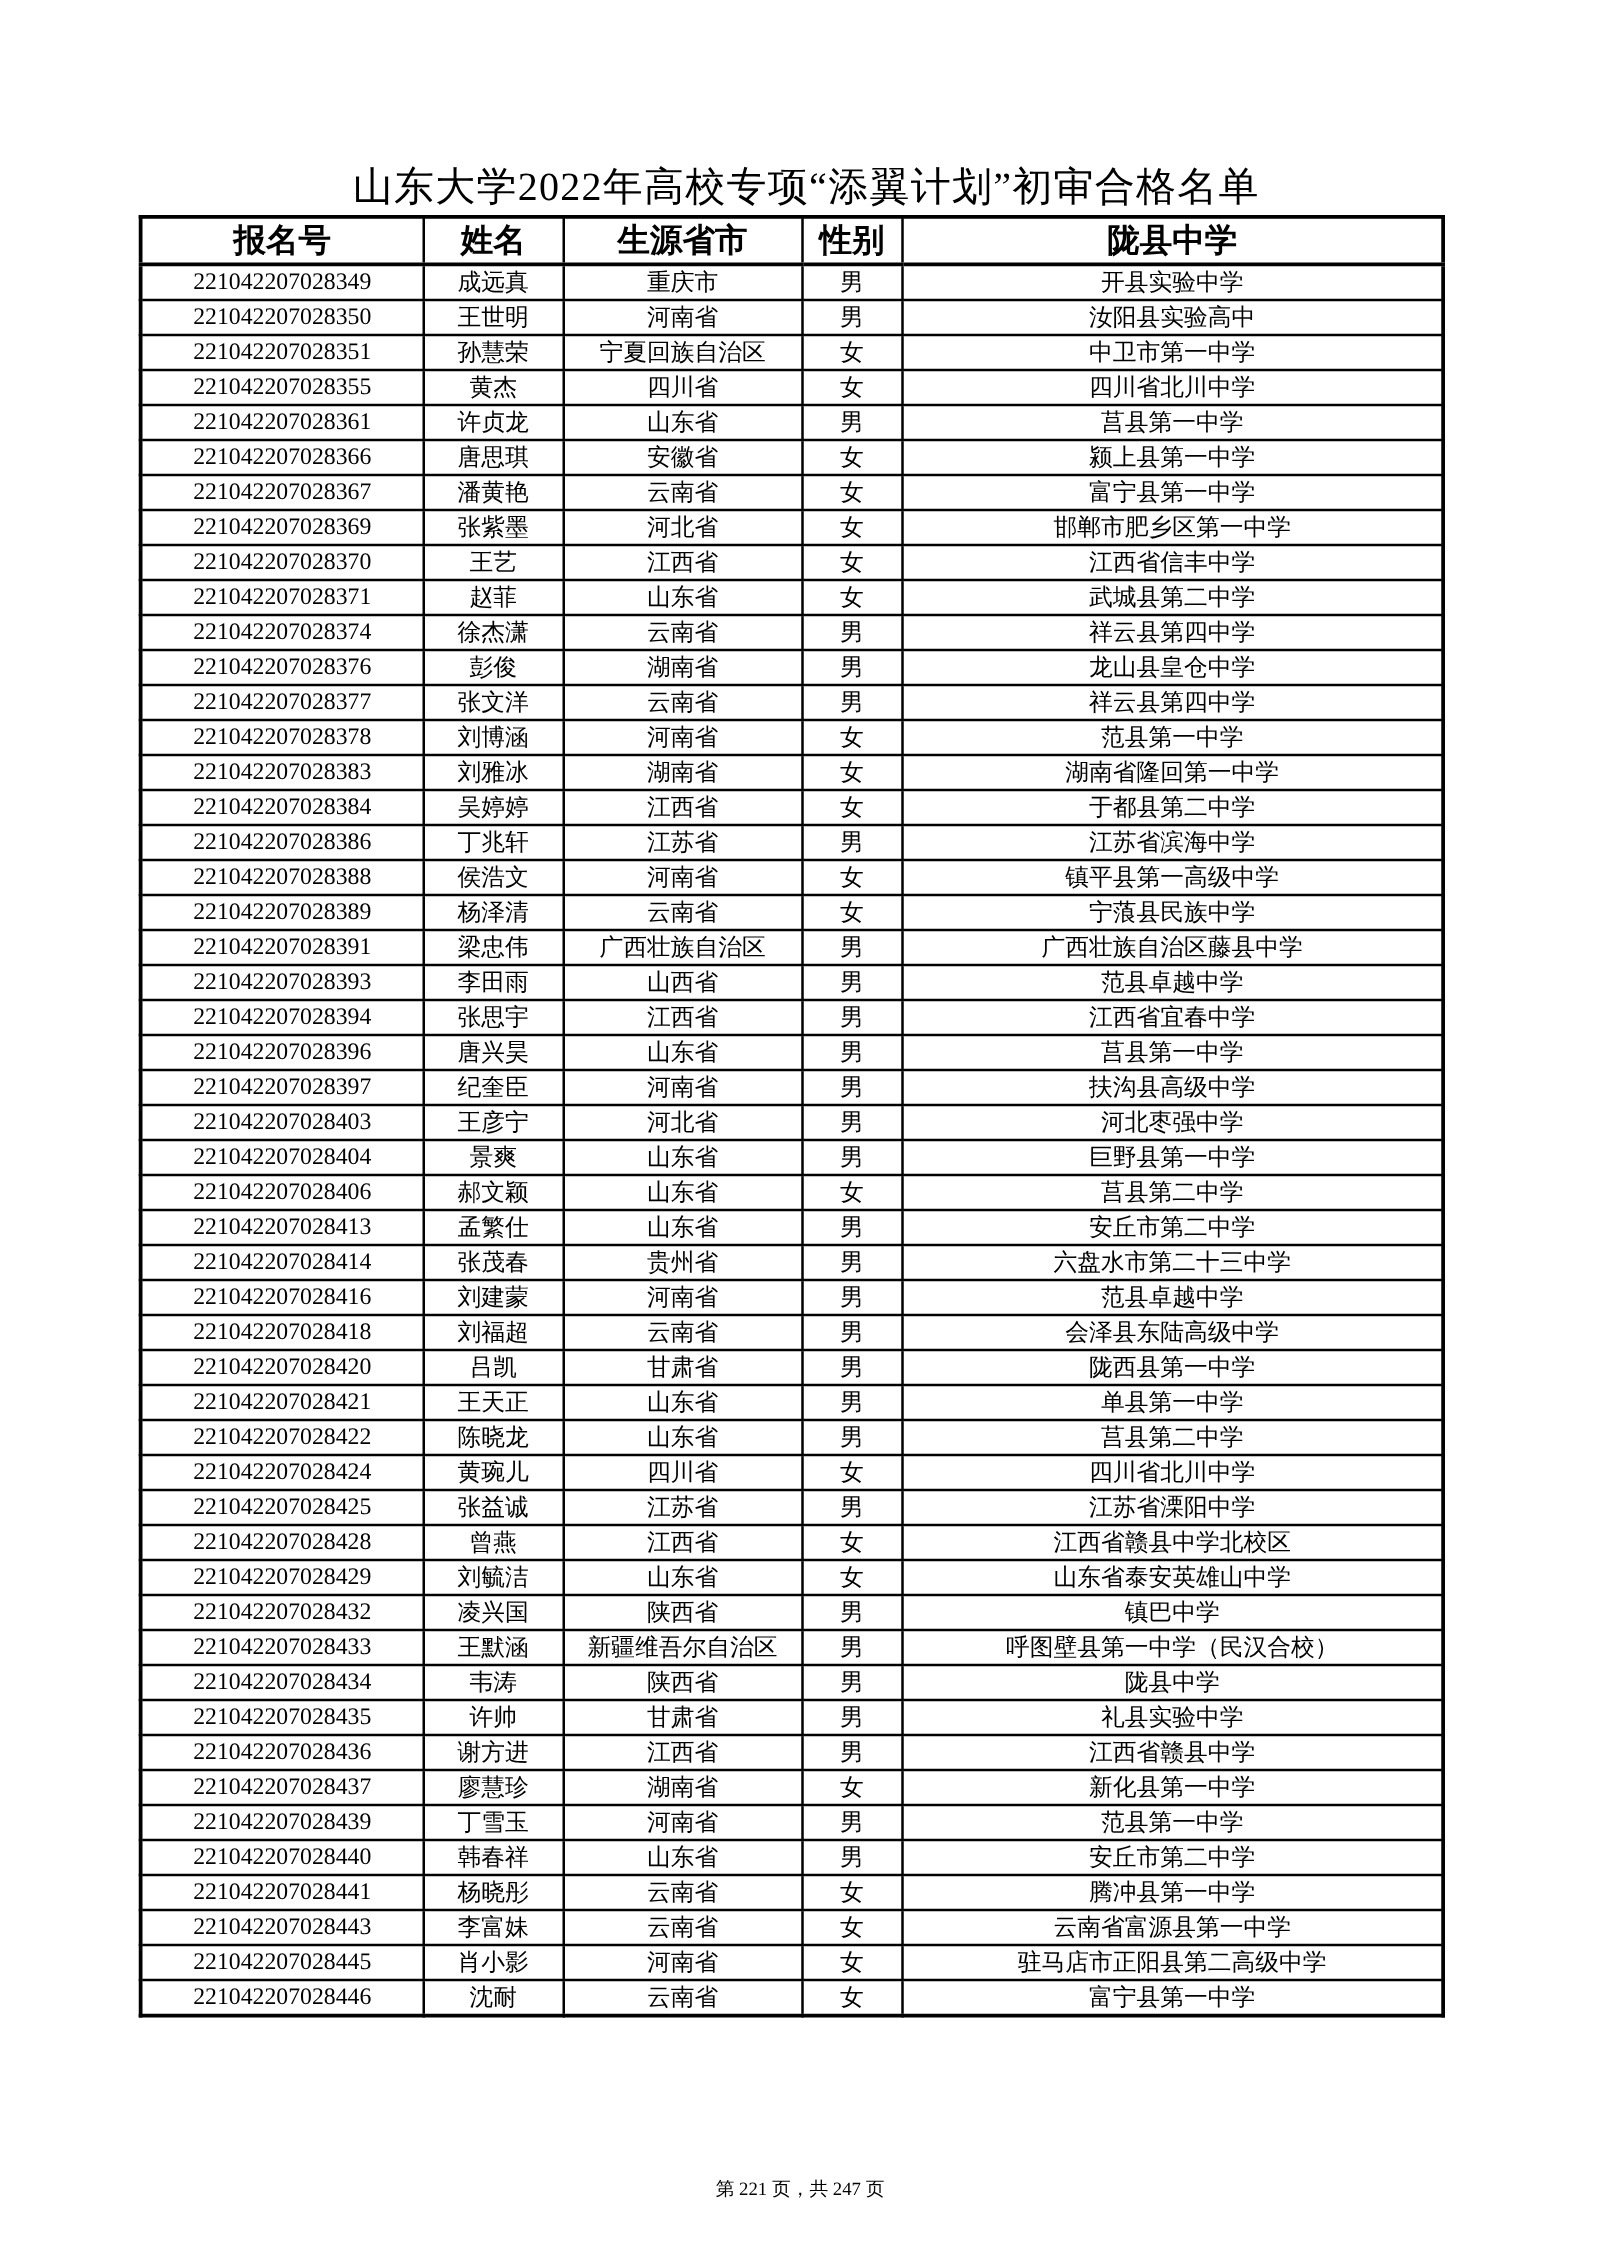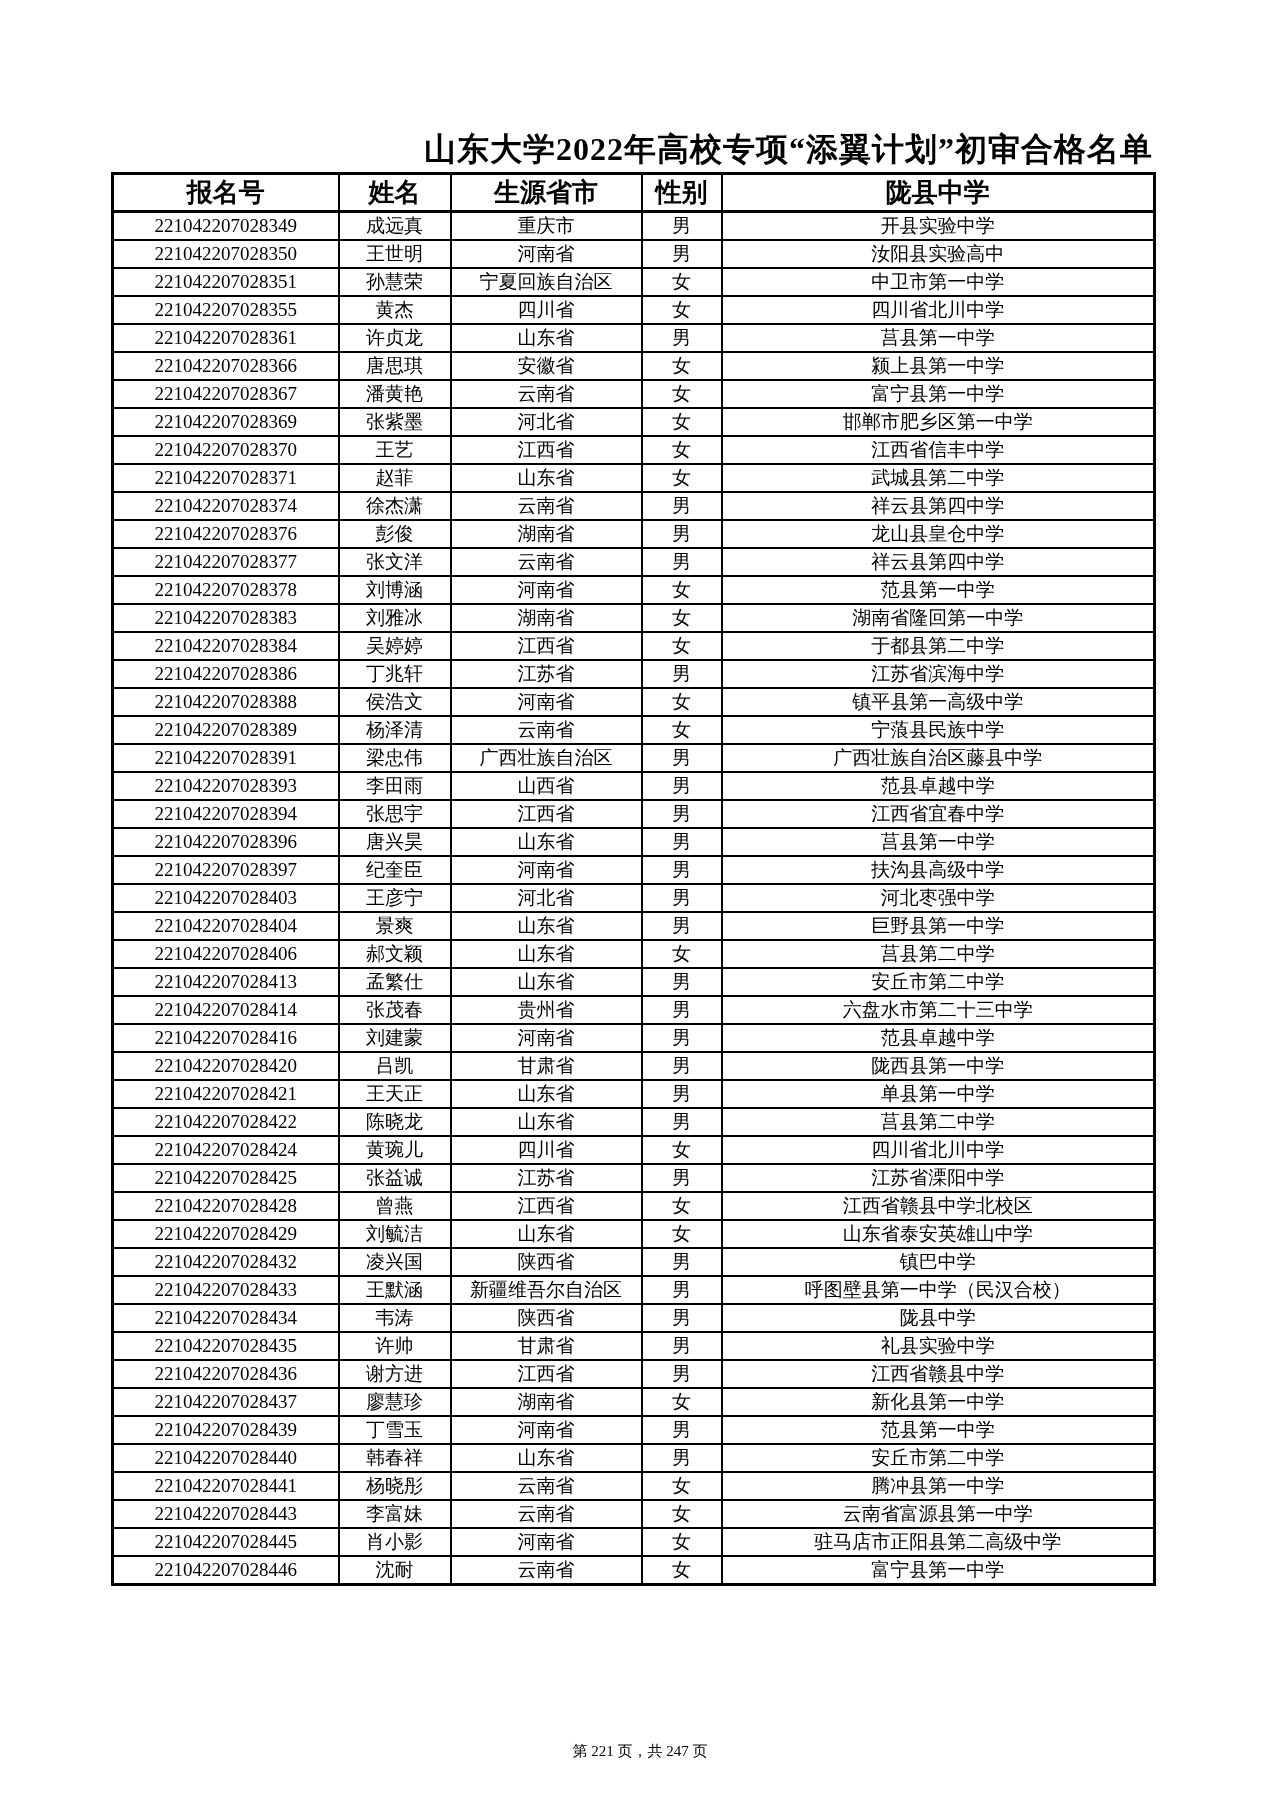--- a/index.html
+++ b/index.html
@@ -7,25 +7,25 @@
   body {
     background: #ffffff;
     color: #000000;
     font-family: "Liberation Serif", "DejaVu Serif", serif;
     position: relative;
     overflow: hidden;
   }
   .page-title {
     position: absolute;
     top: 128px;
-    left: 111px;
+    left: 124px;
     width: 1042px;
-    text-align: right;
+    text-align: center;
     font-size: 32px;
-    font-weight: bold;
+    font-weight: normal;
     letter-spacing: 1px;
     white-space: nowrap;
   }
   table.roster {
     position: absolute;
     left: 111px;
     top: 172px;
     width: 1042px;
     border-collapse: collapse;
     table-layout: fixed;
@@ -295,20 +295,27 @@
         <td>六盘水市第二十三中学</td>
       </tr>
       <tr>
         <td>221042207028416</td>
         <td>刘建蒙</td>
         <td>河南省</td>
         <td>男</td>
         <td>范县卓越中学</td>
       </tr>
       <tr>
+        <td>221042207028418</td>
+        <td>刘福超</td>
+        <td>云南省</td>
+        <td>男</td>
+        <td>会泽县东陆高级中学</td>
+      </tr>
+      <tr>
         <td>221042207028420</td>
         <td>吕凯</td>
         <td>甘肃省</td>
         <td>男</td>
         <td>陇西县第一中学</td>
       </tr>
       <tr>
         <td>221042207028421</td>
         <td>王天正</td>
         <td>山东省</td>

